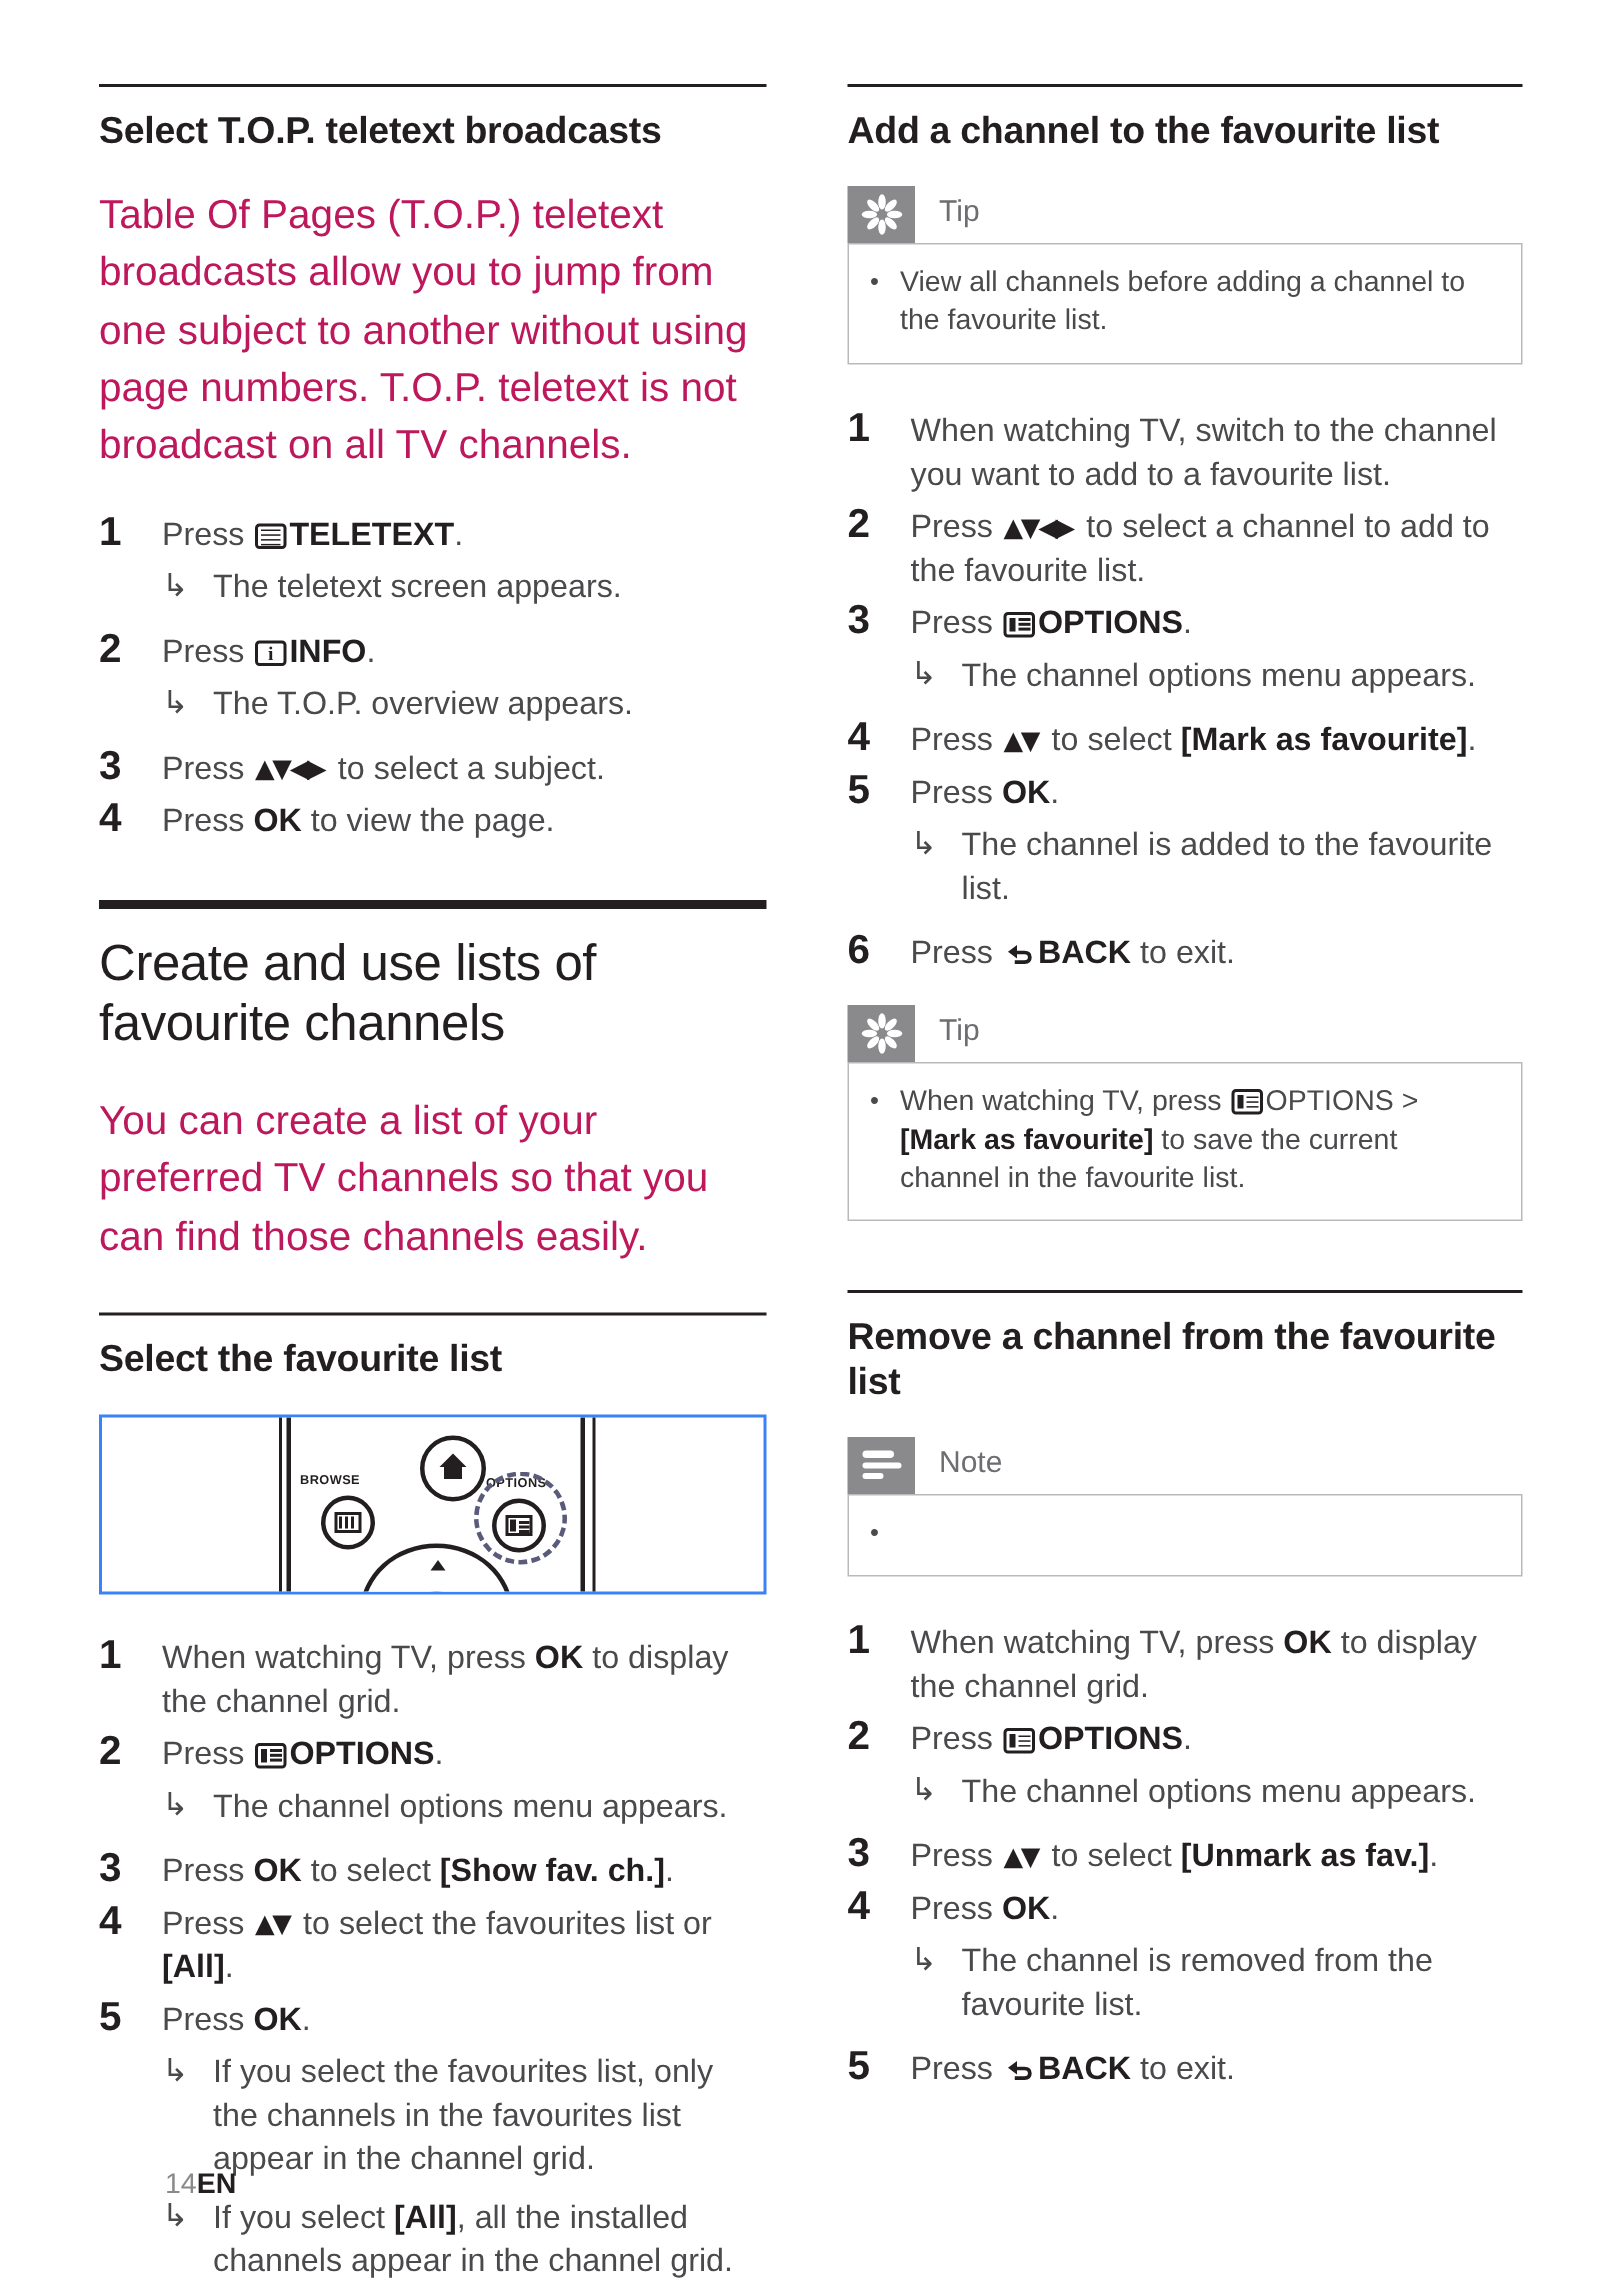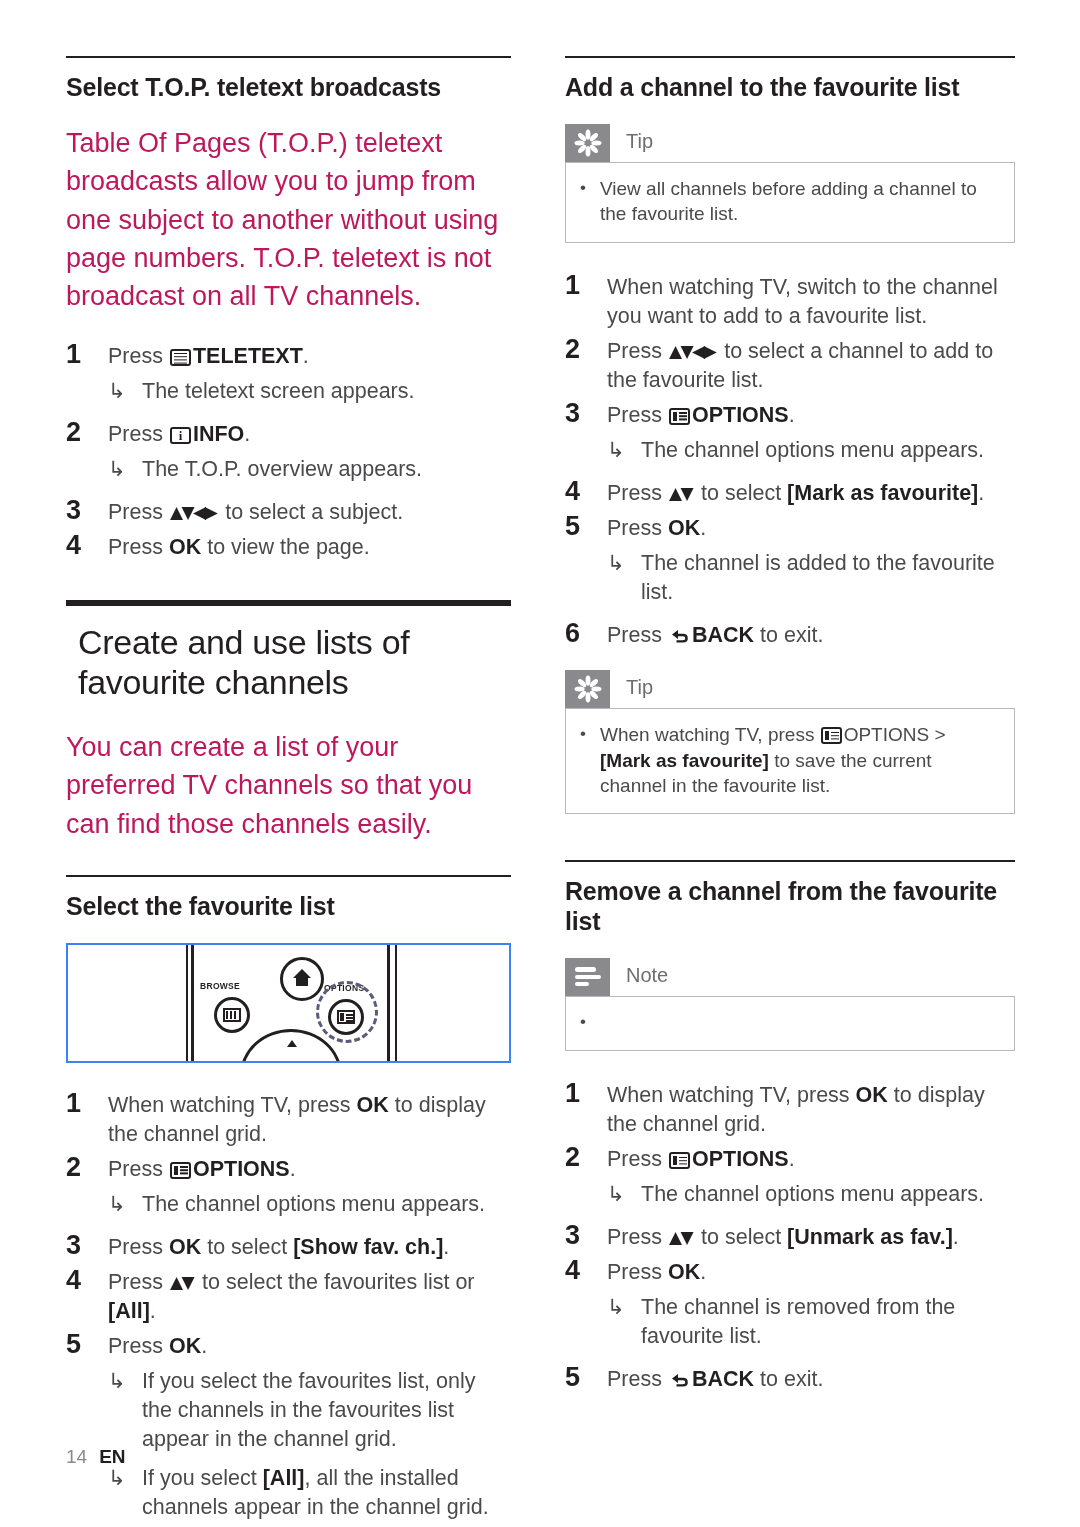--- a/index.html
+++ b/index.html
@@ -46,21 +46,21 @@
     font-weight: bold;
     color: #231f20;
     margin: 0 0 22px 0;
     line-height: 1.2;
     letter-spacing: -0.2px;
   }
   h1.major {
     font-size: 34px;
     font-weight: normal;
     color: #231f20;
-    margin: 0 0 26px 12px;
+    margin: 0 0 26px 0;
     line-height: 1.18;
     letter-spacing: -0.3px;
   }
 
   p.body {
     font-size: 27px;
     line-height: 1.42;
     margin: 0 0 22px 0;
     color: #be185d;
   }
@@ -368,25 +368,25 @@
   .note-lines span:nth-child(2) { top: 7.2px;  width: 26px; }
   .note-lines span:nth-child(3) { top: 14.4px; width: 14px; }
 
   
   .footer {
     position: absolute;
     left: 66px;
     top: 1446px;
     font-size: 19px;
   }
-  .footer .pg { color: #8a8a8d; }
+  .footer .pg { color: #8a8a8d; margin-left: 44px; }
   .footer .lang {
     color: #231f20;
     font-weight: bold;
-    margin-left: 12px;
+    margin-left: 0;
   }
 
   .gap-sm { height: 10px; }
   .gap-md { height: 20px; }
   .gap-lg { height: 34px; }
 </style>
 </head>
 <body>
 
 <div class="page">

